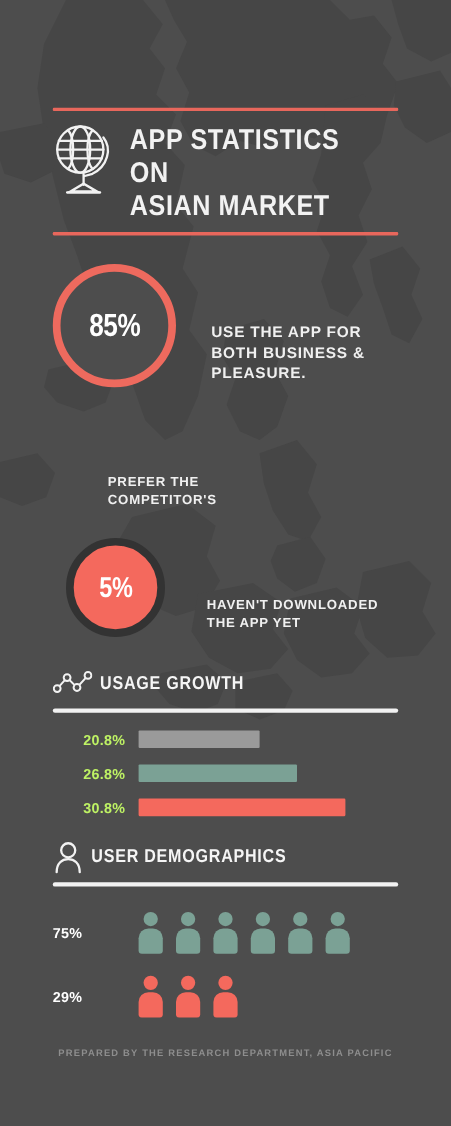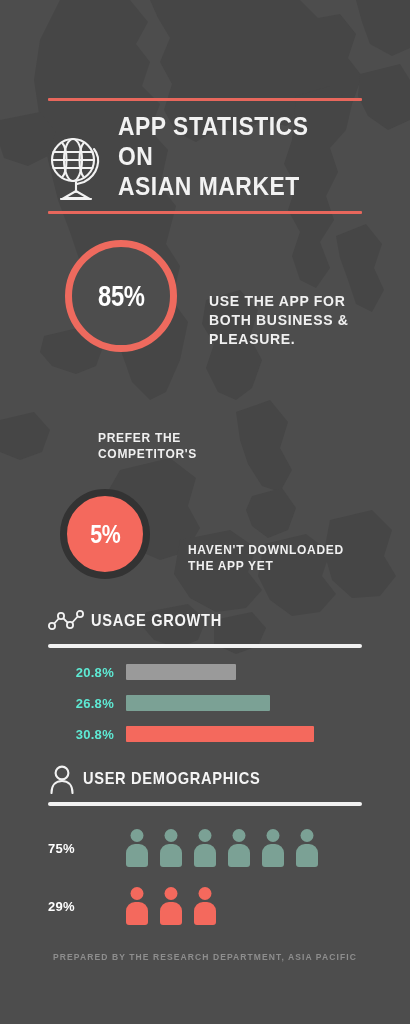--- a/index.html
+++ b/index.html
@@ -39,21 +39,21 @@
     width: 314px;
   }
   .rule-red {
     width: 100%;
     height: 3px;
     background: #e8675c;
     border-radius: 1px;
   }
   .header-inner {
     display: flex;
-    align-items: flex-end;
+    align-items: flex-start;
     padding: 10px 0 10px 0;
     gap: 14px;
   }
   .globe-icon {
     flex: 0 0 auto;
     width: 56px;
     height: 66px;
   }
   .header-title {
     color: #f2f2f2;
@@ -67,21 +67,21 @@
     transform-origin: left center;
     white-space: pre-line;
   }
 
   
   .stat-row {
     position: absolute;
     display: flex;
     align-items: center;
   }
-  .stat-row.s1 { left: 65px; top: 240px; }
+  .stat-row.s1 { left: 48px; top: 240px; }
   .stat-row.s2 { left: 60px; top: 382px; }
   .stat-row.s3 { left: 60px; top: 489px; }
 
   .circle {
     flex: 0 0 auto;
     display: flex;
     align-items: center;
     justify-content: center;
     border-radius: 50%;
     box-sizing: border-box;
@@ -160,21 +160,21 @@
   .bar-row {
     display: flex;
     align-items: center;
     height: 20px;
     margin-bottom: 11px;
   }
   .bar-label {
     width: 78px;
     text-align: right;
     padding-right: 12px;
-    color: #5eead4;
+    color: #bef264;
     font-size: 13px;
     font-weight: 700;
     letter-spacing: 0.3px;
     box-sizing: border-box;
   }
   .bar-track {
     flex: 1 1 auto;
     height: 16px;
     position: relative;
   }

